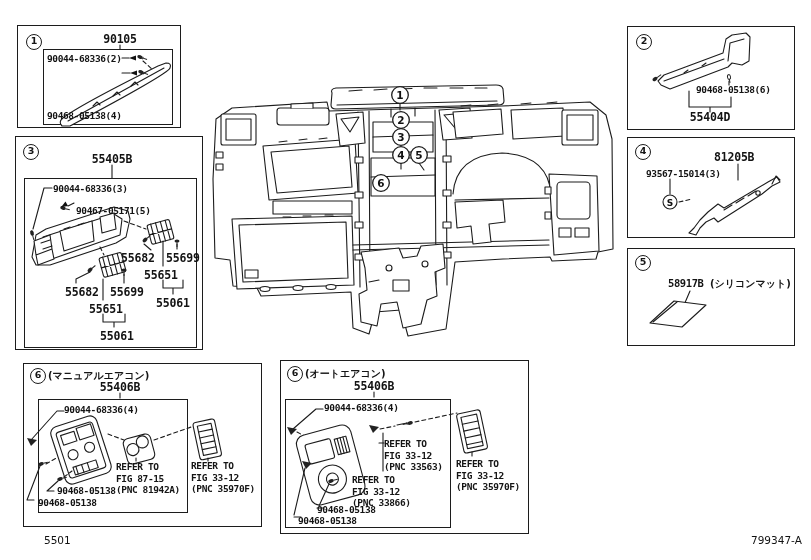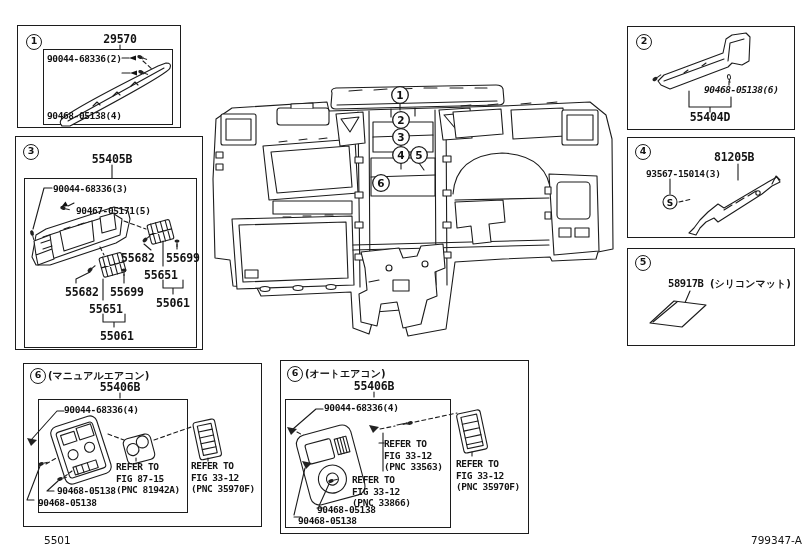--- a/index.html
+++ b/index.html
@@ -105,21 +105,21 @@
       <text x="198" y="41.8">2</text>
       <text x="198" y="58.8">3</text>
       <text x="198" y="76.8">4</text>
       <text x="216" y="76.8">5</text>
       <text x="178" y="104.8">6</text>
     </g>
   </svg>
 
   <div class="box" style="left:17px;top:25px;width:162px;height:101px;">
     <div class="badge" style="left:8px;top:8px;">1</div>
-    <div class="pn pn-lg ctr" style="left:72px;top:6px;width:60px;">29570</div>
+    <div class="pn pn-lg ctr" style="left:72px;top:6px;width:60px;">90105</div>
     <div class="inner" style="left:25px;top:23px;width:128px;height:74px;"></div>
     <div class="pn" style="left:29px;top:27px;">90044-68336(2)</div>
     <div class="pn" style="left:29px;top:36px;margin-top:48px;">90468-05138(4)</div>
     <svg class="art" width="162" height="101" viewBox="0 0 162 101">
       <g stroke="#1c1c1c" stroke-width="1.1" fill="none" stroke-linejoin="round" stroke-linecap="round">
         <path d="M102,19 L102,23"></path>
         <path d="M104,32 L111,32 M104,47 L112,47"></path>
         <path d="M125,35 L135,44" stroke-dasharray="4 3"></path>
         <path d="M45,92 Q40,96 44,100 L52,100 Q150,48 152,42 Q154,37 148,37 L140,40 Q60,80 45,92 Z" fill="#fff"></path>
         <path d="M50,95 L146,42"></path>
@@ -135,21 +135,21 @@
         </g>
       <g transform="translate(123,46) rotate(20)">
           <ellipse cx="0" cy="0" rx="2.8" ry="1.8" fill="#222"></ellipse>
           <path d="M2.5,0 L7.5,0 M3,-1.3 L3,1.3" stroke="#222" stroke-width="1"></path>
         </g>
     </svg>
   </div>
 
   <div class="box" style="left:627px;top:26px;width:166px;height:102px;">
     <div class="badge" style="left:8px;top:7px;">2</div>
-    <div class="pn" style="left:76px;top:57px;font-style:italic;">90468-05138(6)</div>
+    <div class="pn" style="left:68px;top:57px;">90468-05138(6)</div>
     <div class="pn pn-lg ctr" style="left:55px;top:83px;width:54px;">55404D</div>
     <svg class="art" width="166" height="102" viewBox="0 0 166 102">
       <g stroke="#1c1c1c" stroke-width="1.1" fill="#fff" stroke-linejoin="round" stroke-linecap="round">
         <path d="M33,58 L30,54 L36,48 L95,26 L98,12 L104,8 L118,6 L122,10 L121,34 L114,38 L104,36 L100,40 L42,62 Z"></path>
         <path d="M36,54 L96,32 M100,34 L102,16 L116,12"></path>
         <path d="M56,46 l4,-3 M74,39 l4,-3"></path>
         <path d="M61,64 L61,80 L103,80 M103,80 L103,70 M82,80 L82,85"></path>
         <path d="M101,54 L101,58"></path>
       </g>
       <g transform="translate(27,52) rotate(-35)">

